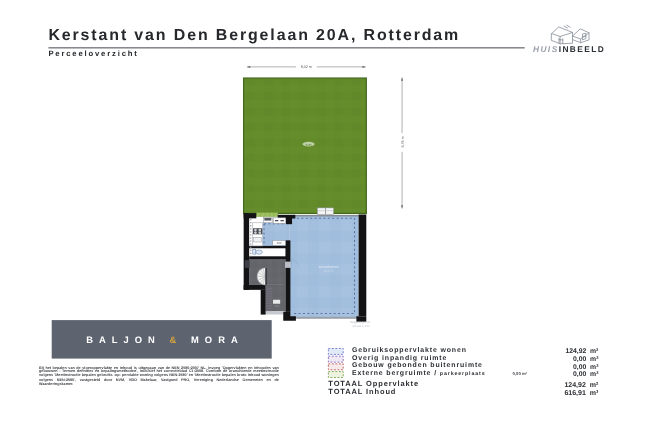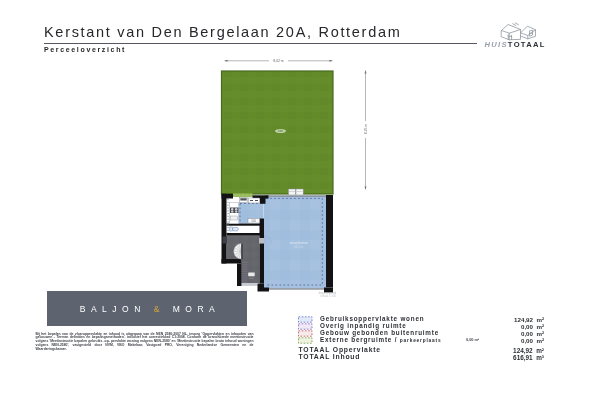--- a/index.html
+++ b/index.html
@@ -3,41 +3,41 @@
 <meta charset="utf-8">
 <style>
   html,body{margin:0;padding:0;}
   body{width:600px;height:400px;background:#ffffff;position:relative;overflow:hidden;
        font-family:"Liberation Sans", sans-serif;}
   .abs{position:absolute;}
 </style>
 </head>
 <body>
 
-<div class="abs" style="left:44px;top:24px;font-size:14.5px;font-weight:normal;color:#26282b;letter-spacing:1.7px;white-space:nowrap;">Kerstant van Den Bergelaan 20A, Rotterdam</div>
+<div class="abs" style="left:44px;top:24px;font-size:14.5px;font-weight:bold;color:#26282b;letter-spacing:1.7px;white-space:nowrap;">Kerstant van Den Bergelaan 20A, Rotterdam</div>
 
 <div class="abs" style="left:44px;top:43px;width:433px;height:1px;background:#55585e;"></div>
 
 <div class="abs" style="left:44px;top:45.5px;font-size:7px;font-weight:bold;color:#26282b;letter-spacing:1.65px;">Perceeloverzicht</div>
 
 <svg class="abs" style="left:497px;top:19px;" width="43" height="23" viewBox="0 0 43 23">
   <g fill="none" stroke="#8b929b" stroke-width="0.75" stroke-linejoin="round" stroke-linecap="round">
     <path d="M4.5 11.5 L11 5.5 L23.5 10.5 L23.5 20.3 L12.2 20.8 L4.5 17.8 Z"></path>
     <path d="M4.5 11.5 L12.2 14.2 L23.5 10.5"></path>
     <path d="M12.2 14.2 L12.2 20.8"></path>
     <path d="M11.2 20.4 L11.2 15.8 M14.6 20.6 L14.6 16.2 M11.2 17 L14.6 17.4"></path>
     <path d="M15.8 4.7 L18.9 6.5 M18.2 3.9 L21.3 5.7"></path>
     <path d="M23.5 13.8 L30.5 7.2 L38.5 10.8 L38.5 17.3 L30.8 19.8 L23.5 17"></path>
     <path d="M23.5 13.8 L30.8 16.5 L38.5 10.8"></path>
     <path d="M30.8 16.7 L30.8 19.8"></path>
     <path d="M32.6 12.2 L32.6 17.2 L35.6 16 L35.6 11.6 Z M32.6 14.4 L35.6 13.9"></path>
   </g>
 </svg>
 
-<div class="abs" style="left:484.5px;top:39.5px;font-size:7.6px;font-weight:bold;letter-spacing:1.3px;white-space:nowrap;"><span style="color:#9aa1ab;font-style:italic;">HUIS</span><span style="color:#2b2f36;">TOTAAL</span></div>
+<div class="abs" style="left:484.5px;top:39.5px;font-size:7.6px;font-weight:bold;letter-spacing:1.3px;white-space:nowrap;"><span style="color:#9aa1ab;font-style:italic;">HUIS</span><span style="color:#2b2f36;">INBEELD</span></div>
 
 <svg class="abs" style="left:0;top:0;" width="600" height="400" viewBox="0 0 600 400">
   <defs>
     <pattern id="grass" width="16" height="14" patternUnits="userSpaceOnUse">
       <rect width="16" height="14" fill="#638b29"></rect>
       <rect x="0" y="0" width="8" height="7" fill="#618929"></rect>
       <rect x="8" y="7" width="8" height="7" fill="#658d2b"></rect>
       <rect x="0" y="7" width="8" height="7" fill="#648c2a"></rect>
     </pattern>
     <pattern id="tiles" width="20" height="20" patternUnits="userSpaceOnUse">
@@ -197,21 +197,21 @@
     <text x="299" y="247.5" font-size="2.8" fill="#cdd8e8" text-anchor="middle" font-family="Liberation Sans">48,2 m²</text>
   </g>
 
   <g>
     <text x="336" y="294" font-size="2.8" fill="#b8bbbe" text-anchor="end" font-family="Liberation Sans">begane grond</text>
     <text x="336" y="297.2" font-size="2.8" fill="#c4c7ca" text-anchor="end" font-family="Liberation Sans">schaal 1:100</text>
   </g>
 </svg>
 
 <div class="abs" style="left:47px;top:291px;width:200px;height:35px;background:#5d6470;display:flex;align-items:center;justify-content:center;">
-  <span style="padding-left:6px;color:#ffffff;font-size:8.5px;font-weight:normal;letter-spacing:5.5px;white-space:nowrap;">BALJON <span style="color:#d7a43b;">&amp;</span> MORA</span>
+  <span style="padding-left:6px;color:#ffffff;font-size:8.5px;font-weight:bold;letter-spacing:5.5px;white-space:nowrap;">BALJON <span style="color:#d7a43b;">&amp;</span> MORA</span>
 </div>
 
 <div class="abs" style="left:35.5px;top:332.5px;width:218px;font-size:3.4px;line-height:3.95px;color:#3f4247;font-weight:bold;text-align:justify;">
 Bij het bepalen van de vloeroppervlakte en inhoud is uitgegaan van de NEN 2580:2007 NL, invoeg 'Oppervlakten en inhouden van gebouwen - Termen definities en bepalingsmethoden', inclusief het correctieblad C1:2008. Conform de branchbrede meetinstructie volgens 'Meetinstructie bepalen gebruiks -op- pervlakte woning volgens NEN-2580' en 'Meetinstructie bepalen bruto inhoud woningen volgens NEN-2580', vastgesteld door NVM, VBO Makelaar, Vastgoed PRO, Vereniging Nederlandse Gemeenten en de Waarderingskamer.
 </div>
 
 <svg class="abs" style="left:297px;top:315.5px;" width="18" height="30" viewBox="0 0 18 30">
   <rect x="1.5" y="0.8" width="13.5" height="5.4" fill="#e3eaf7" stroke="#6e7ccd" stroke-width="0.9" stroke-dasharray="1.7 1.5"></rect>
   <rect x="1.5" y="7.8" width="13.5" height="5.4" fill="#efe9f6" stroke="#8f6cbd" stroke-width="0.9" stroke-dasharray="1.7 1.5"></rect>
   <rect x="1.5" y="14.8" width="13.5" height="5.4" fill="#f7eaea" stroke="#c36161" stroke-width="0.9" stroke-dasharray="1.7 1.5"></rect>

